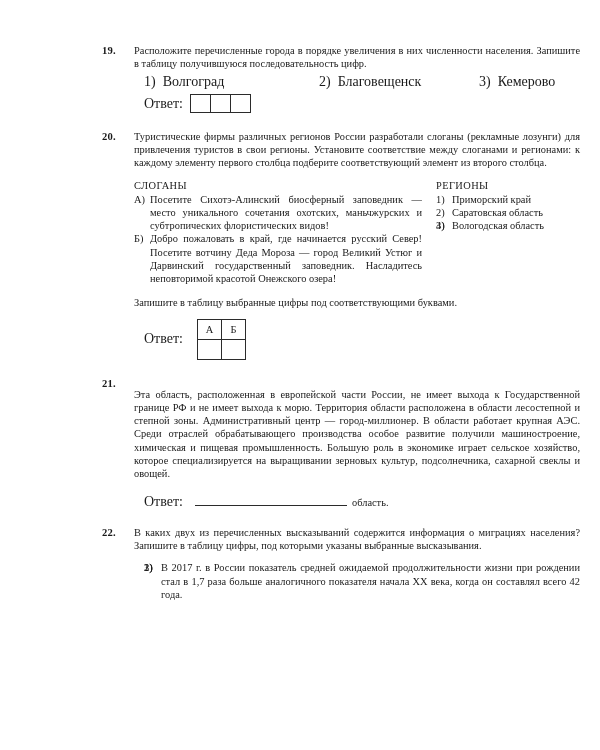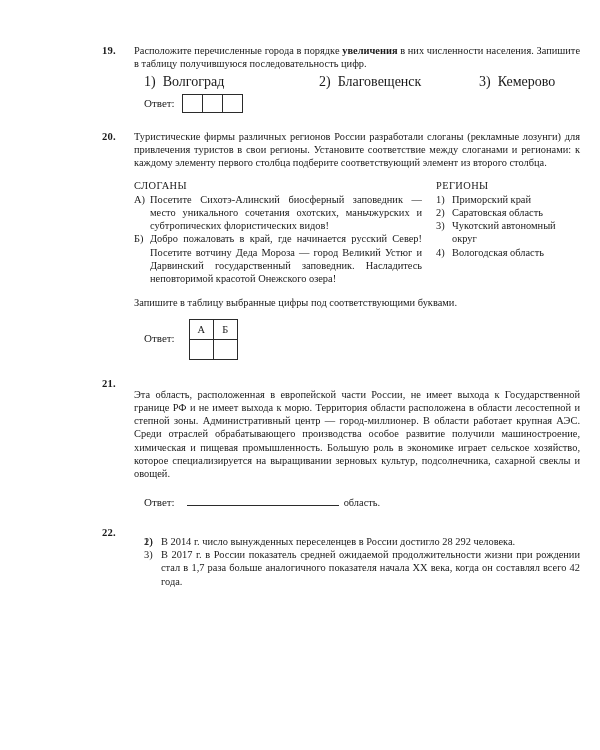--- a/index.html
+++ b/index.html
@@ -50,21 +50,21 @@
     line-height: 13.3px;
     text-align: justify;
     text-justify: inter-word;
     margin: 0;
     hyphens: manual;
   }
   .gap-s { height: 7px; }
   .gap-m { height: 11px; }
   .gap-l { height: 17px; }
 
-  b.bold { font-weight: bold; }
+  b.bold { font-weight: normal; }
 
   
   .opt-row {
     display: flex;
     font-size: 14px;
     line-height: 13.3px;
     padding-left: 10px;
     margin-top: 4px;
   }
   .opt-row .opt { white-space: nowrap; }
@@ -72,21 +72,21 @@
   .opt-row .opt:nth-child(2) { width: 160px; }
 
   
   .ans-line {
     display: flex;
     align-items: center;
     margin-top: 6px;
     padding-left: 10px;
   }
   .ans-label {
-    font-size: 11px;
+    font-size: 14px;
     line-height: 13.3px;
     margin-right: 7px;
   }
   .boxes { display: flex; }
   .boxes .cell {
     width: 21px;
     height: 19px;
     border: 1px solid #2b2b2b;
     margin-left: -1px;
     box-sizing: border-box;
@@ -238,21 +238,21 @@
           <ul class="lettered">
             <li><span class="mk">А)</span><span>Посетите Сихотэ-Алинский биосферный заповедник — место уникального сочетания охотских, маньчжурских и субтропических флористических видов!</span></li>
             <li><span class="mk">Б)</span><span>Добро пожаловать в край, где начинается русский Север! Посетите вотчину Деда Мороза — город Великий Устюг и Дарвинский государственный заповедник. Насладитесь неповторимой красотой Онежского озера!</span></li>
           </ul>
         </div>
         <div class="col-right">
           <div class="col-head">РЕГИОНЫ</div>
           <ul class="numbered">
             <li><span class="mk">1)</span><span>Приморский край</span></li>
             <li><span class="mk">2)</span><span>Саратовская область</span></li>
-            <li><span class="mk">3)</span><span>Чукотский автономный округ</span></li>
+            <li><span class="mk">3)</span></li>
             <li><span class="mk">4)</span><span>Вологодская область</span></li>
           </ul>
         </div>
       </div>
 
       <div class="gap-m"></div>
 
       <p class="p">Запишите в таблицу выбранные цифры под соответствующими буквами.</p>
 
       <div class="ans-table-line">
@@ -289,23 +289,24 @@
         <span>область.</span>
       </div>
     </div>
   </div>
 
   <div class="gap-l"></div>
 
   <div class="task">
     <div class="task-num">22.</div>
     <div class="task-body">
+      <p class="p">В каких двух из перечисленных высказываний содержится информация о миграциях населения? Запишите в таблицу цифры, под которыми указаны выбранные высказывания.</p>
 
       <ul class="stmts">
         <li><span class="mk">1)</span></li>
-        <li><span class="mk">2)</span><span>В 2014 г. число вынужденных переселенцев в России достигло 28 292 человека.</span></li>
+        <li><span class="mk">2)</span></li>
         <li><span class="mk">3)</span><span>В 2017 г. в России показатель средней ожидаемой продолжительности жизни при рождении стал в 1,7 раза больше аналогичного показателя начала XX века, когда он составлял всего 42 года.</span></li>
       </ul>
     </div>
   </div>
 
   <div class="folio">18</div>
 </div>
 
 </body></html>

